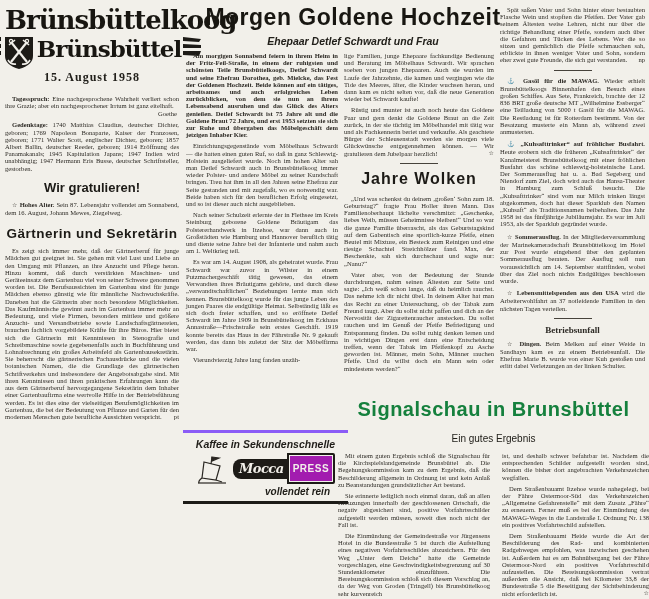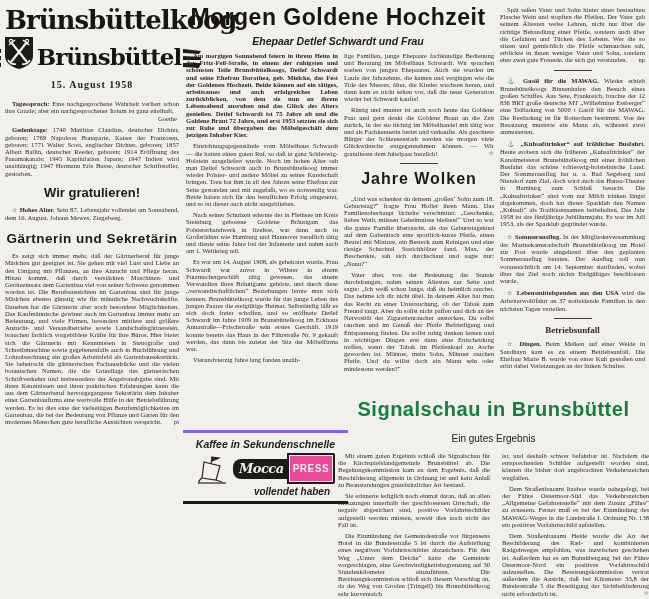--- a/index.html
+++ b/index.html
@@ -22,33 +22,33 @@
   .col2 { left:186px; top:52px; width:152px; }
   .col3 { left:344px; top:52px; width:150px; }
   .col4 { left:500px; top:6px;  width:145px; }
 
   
   .masthead { text-align:center; margin-bottom:10px; }
   .mast1 {
     font-family:"DejaVu Serif", serif; font-weight:bold; font-size:26px;
     line-height:28px; letter-spacing:-1px; color:#181611;
   }
-  .mast2row { display:flex; align-items:flex-end; justify-content:center; gap:2px; margin-top:2px; }
+  .mast2row { display:flex; align-items:flex-start; justify-content:center; gap:2px; margin-top:2px; }
   .mast2 {
     font-family:"DejaVu Serif", serif; font-weight:bold; font-size:23px;
     line-height:26px; letter-spacing:-1px; color:#181611;
   }
-  .mast-date { font-weight:bold; font-size:10px; margin-top:9px; letter-spacing:1px; color:#22201b; }
+  .mast-date { font-weight:bold; font-size:12px; letter-spacing:1px; color:#22201b; }
   .stripes, .shield { flex:0 0 auto; }
 
   
   .h-sans { font-family:"Liberation Sans", sans-serif; font-weight:bold; text-align:center; color:#1c1a16; }
   .grat-head  { font-size:13px;   margin:8px 0 6px 0; }
   .gaert-head { font-size:13.5px; margin:10px 0 6px 0; letter-spacing:0.5px; }
-  .main-headline-wrap { position:absolute; left:181px; top:5px; width:314px; text-align:center; }
+  .main-headline-wrap { position:absolute; left:196px; top:5px; width:314px; text-align:center; }
   .main-headline { font-family:"Liberation Sans", sans-serif; font-weight:bold; font-size:23px; line-height:25px; color:#181611; letter-spacing:0.5px; }
   .main-subhead  { font-family:"Liberation Sans", sans-serif; font-weight:bold; font-size:10.5px; margin-top:5px; color:#22201b;font-style:italic; }
   .bw-head { font-size:16px; margin:4px 0 7px 0; letter-spacing:1px; }
   .betrieb-head { font-weight:bold; font-size:9px; text-align:center; margin:4px 0 5px 0; font-family:"Liberation Serif", serif; }
 
   
   .signalschau { position:absolute; left:338px; top:398px; width:311px; text-align:center; }
   .sig-headline { font-family:"Liberation Sans", sans-serif; font-weight:bold; font-size:20px; color:#15803d; letter-spacing:0.5px; }
   .sig-subhead  { font-family:"Liberation Sans", sans-serif; font-weight:normal; font-size:10px; margin-top:12px; color:#22201b; }
   .sig-cols { display:flex; gap:12px; margin-top:8px; text-align:left; }
@@ -62,21 +62,21 @@
   }
   .ad-line1 { font-family:"Liberation Sans", sans-serif; font-style:italic; font-weight:bold; font-size:10.5px; text-align:center; color:#201e19; }
   .ad-mid { display:flex; align-items:center; justify-content:center; gap:3px; margin-top:3px;text-align:center; }
   .mocca-logo { display:flex; align-items:center; }
   .mocca-word {
     background:#1d1b17; color:#f2f0ea; font-family:"DejaVu Serif", serif;
     font-style:italic; font-weight:bold; font-size:13px;
     padding:2px 3px 3px 6px; border-radius:8px 0 0 8px; letter-spacing:-0.5px;
   }
   .press-word {
-    background:#ec4899; color:#f2f0ea; font-family:"Liberation Sans", sans-serif;
+    background:#a21caf; color:#f2f0ea; font-family:"Liberation Sans", sans-serif;
     font-weight:bold; font-size:10px; padding:8px 4px; letter-spacing:0.5px;
     border:2px solid #1d1b17; box-shadow:inset 0 0 0 1px #f2f0ea; border-radius:0 2px 2px 0;
   }
   .ad-tagline { font-family:"Liberation Sans", sans-serif; font-style:italic; font-weight:bold; font-size:10px; text-align:right; padding-right:14px; margin-top:2px; color:#201e19; }
 
   .attribution { text-align:right; font-size:6.6px; margin:-3px 2px 4px 0; }
   .item { margin-bottom:5px; }
   .marker { font-size:6px; }
 </style>
 </head>
@@ -183,21 +183,21 @@
           <path d="M6 24 Q2 27 3 29"></path>
           <path d="M20 26 L26 28"></path>
           <line x1="2" y1="29" x2="30" y2="29"></line>
         </g>
       </svg>
       <div class="mocca-logo">
         <span class="mocca-word">Mocca</span>
           <span class="press-word">PRESS</span>
       </div>
     </div>
-    <div class="ad-tagline">vollendet haben</div>
+    <div class="ad-tagline">vollendet rein</div>
   </div>
 
   <div class="signalschau">
     <div class="sig-headline">Signalschau in Brunsbüttel</div>
     <div class="sig-subhead">Ein gutes Ergebnis</div>
     <div class="sig-cols">
       <div class="sig-colL">
         <p class="t ind">Mit einem guten Ergebnis schloß die Signalschau für die Kirchspielslandgemeinde Brunsbüttel ab. Die Begehungskommission kam zu dem Ergebnis, daß die Beschilderung allgemein in Ordnung ist und kein Anlaß zu Beanstandungen grundsätzlicher Art bestand.</p>
         <p class="t ind">Sie erinnerte lediglich noch einmal daran, daß an allen Kreuzungen innerhalb der geschlossenen Ortschaft, die negativ abgesichert sind, positive Vorfahrtsschilder aufgestellt werden müssen, soweit dies noch nicht der Fall ist.</p>
         <p class="t ind">Die Einmündung der Gemeindestraße vor Jürgensens Hotel in die Bundesstraße 5 ist durch die Aufstellung eines negativen Vorfahrtsschildes abzusichern. Für den Weg „Unter dem Deiche“ hatte die Gemeinde vorgeschlagen, eine Geschwindigkeitsbegrenzung auf 30 Stundenkilometer einzuführen. Die Bereisungskommission schloß sich diesem Vorschlag an, da der Weg von Groden (Tringell) bis Brunsbüttelkoog sehr kurvenreich</p>

